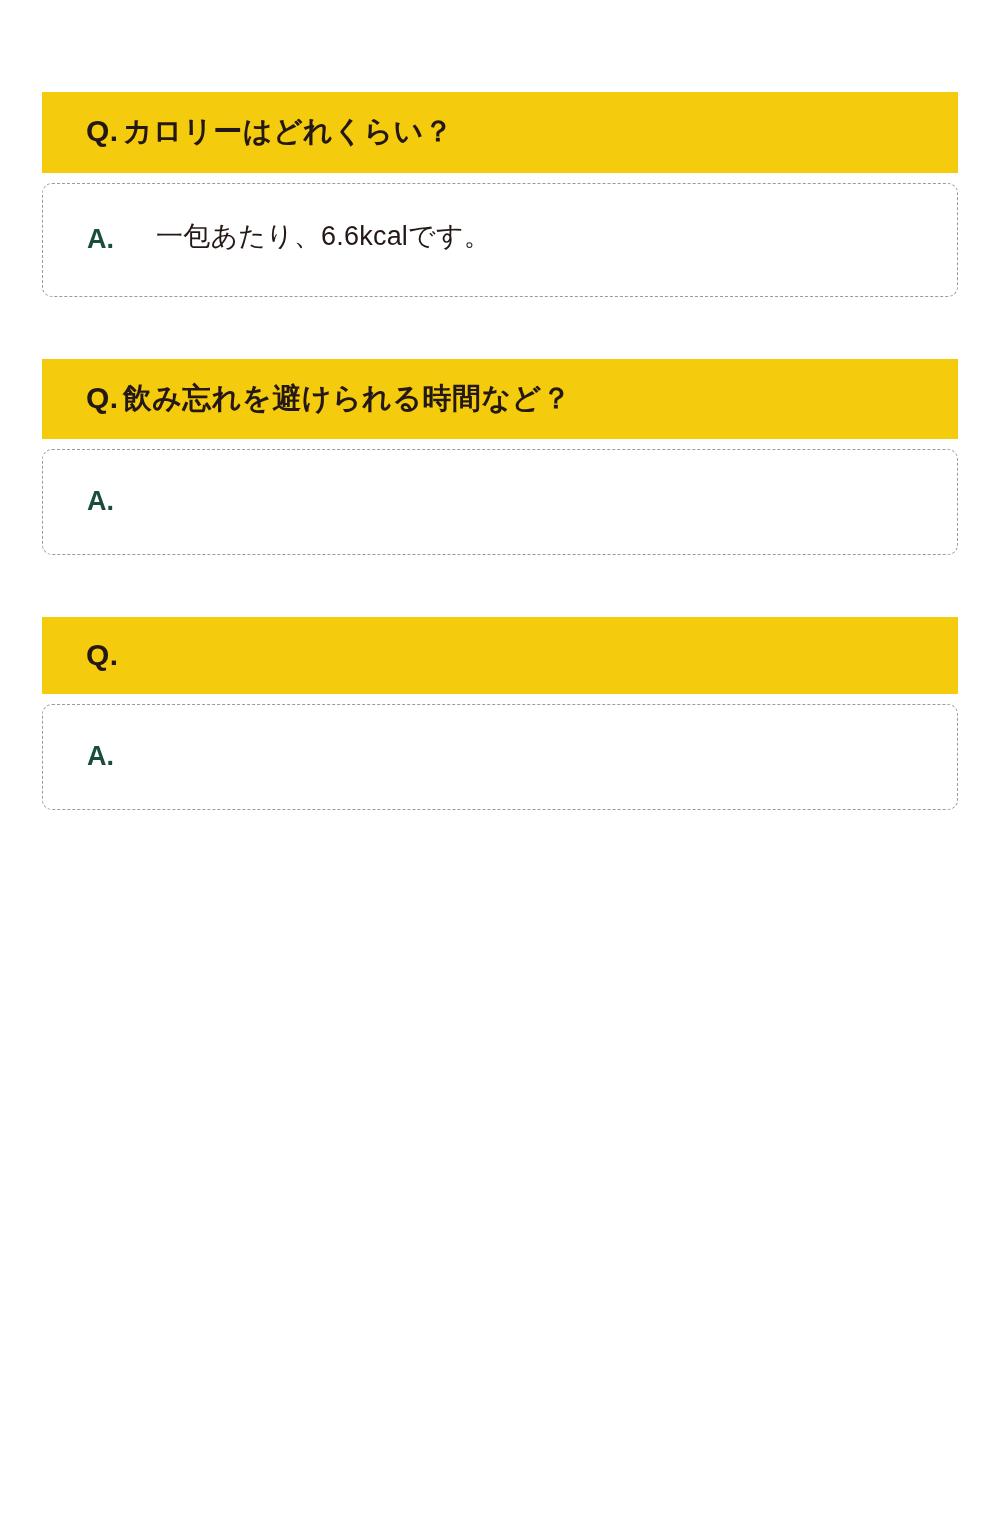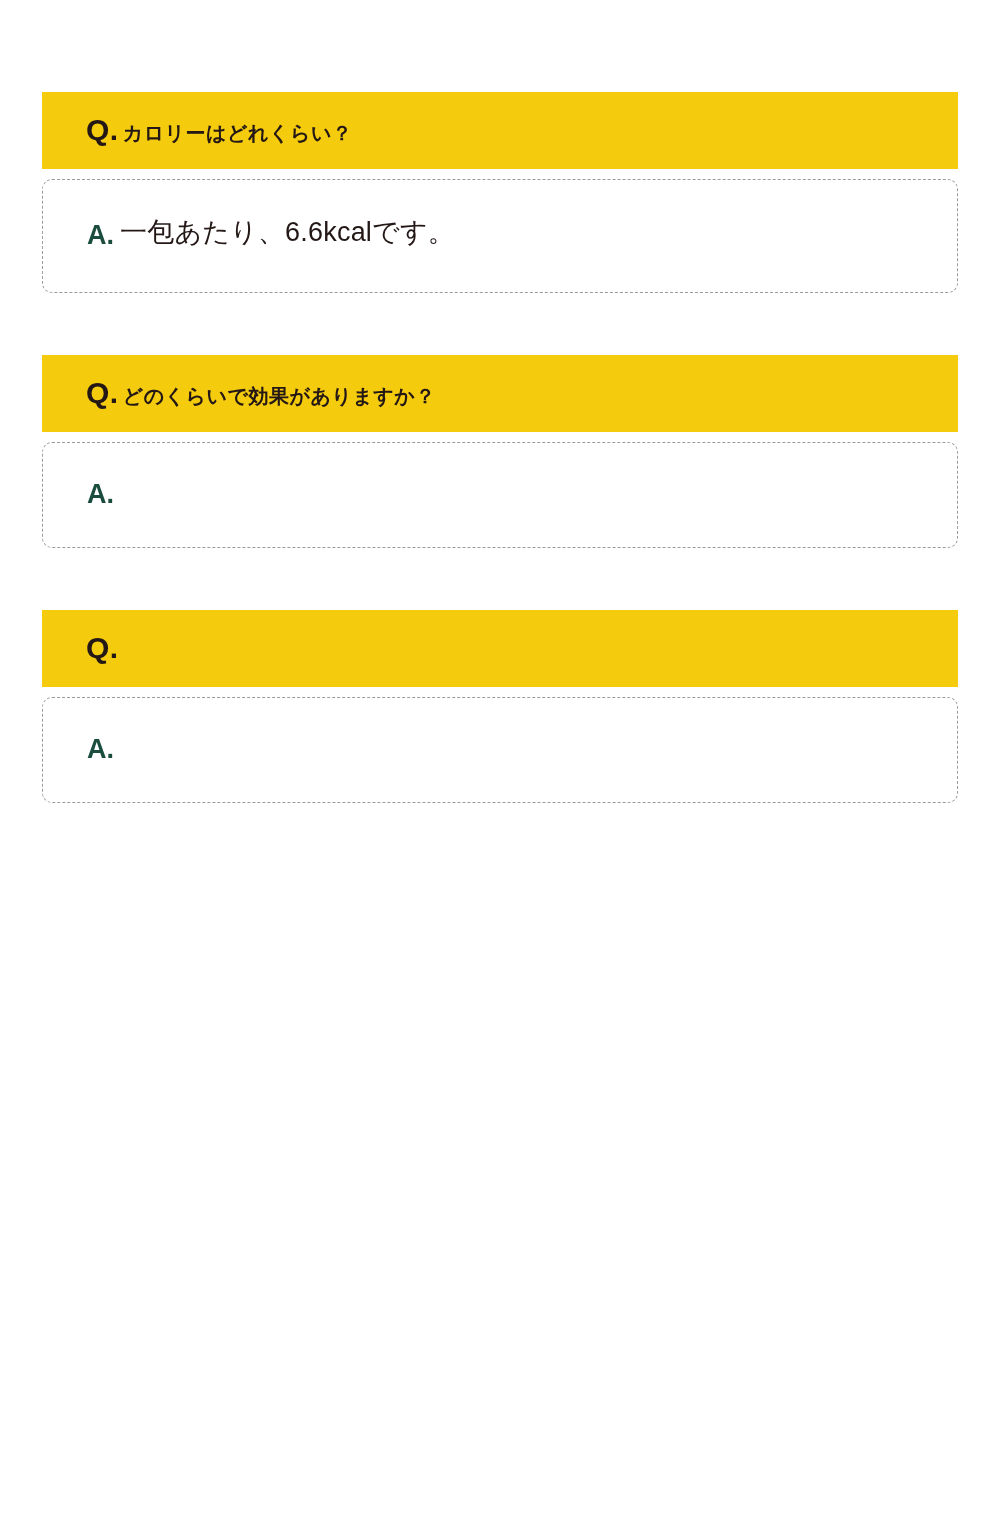--- a/index.html
+++ b/index.html
@@ -37,21 +37,21 @@
   }
   .q-mark {
     font-weight: bold;
     font-size: 30px;
     letter-spacing: 0.5px;
     color: #231815;
     flex: 0 0 auto;
   }
   .q-text {
     font-weight: bold;
-    font-size: 20px;
+    font-size: 29px;
     line-height: 1.3;
     letter-spacing: 0.5px;
     color: #231815;
     text-align: right;
   }
   .answer {
     box-sizing: border-box;
     width: 916px;
     margin-top: 10px;
     border: 1px dashed #9b9b9b;
@@ -72,20 +72,21 @@
     line-height: 1.55;
     position: relative;
     top: 1px;
   }
   .a-text {
     font-size: 27px;
     line-height: 1.62;
     letter-spacing: 0.2px;
     color: #231815;
     white-space: pre-line;
+    margin-left: 36px;
   }
   .a-text.single {
     line-height: 1.4;
   }
 </style>
 </head>
 <body>
 
 <div class="page">
 
@@ -96,21 +97,21 @@
     </div>
     <div class="answer tight">
       <span class="a-mark">A.</span>
       <span class="a-text single">一包あたり、6.6kcalです。</span>
     </div>
   </div>
 
   <div class="faq-item">
     <div class="question">
       <span class="q-mark">Q.</span>
-      <span class="q-text">どのくらいで効果がありますか？</span>
+      <span class="q-text">飲み忘れを避けられる時間など？</span>
     </div>
     <div class="answer">
       <span class="a-mark">A.</span>
     </div>
   </div>
 
   <div class="faq-item">
     <div class="question">
       <span class="q-mark">Q.</span>
     </div>

